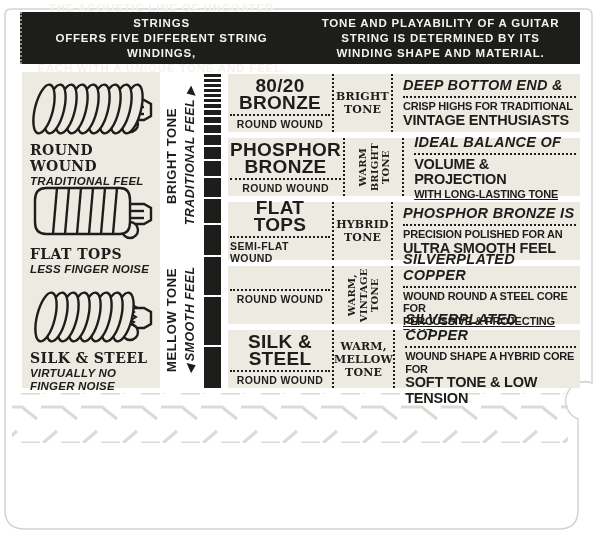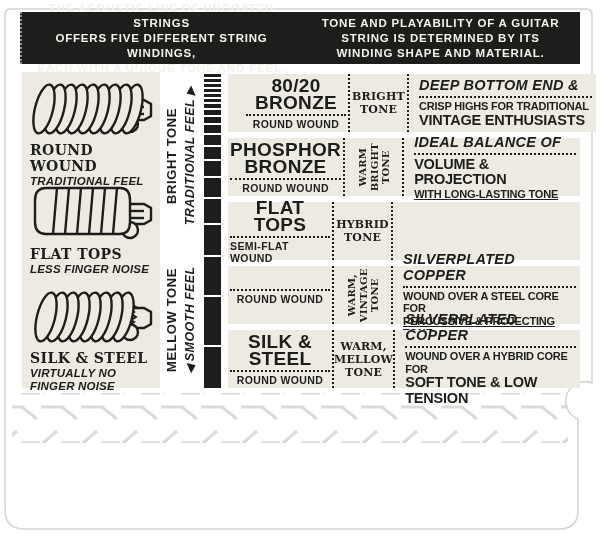--- a/index.html
+++ b/index.html
@@ -171,21 +171,21 @@
       <i style="height:12px"></i>
     <i style="height:15px"></i>
       <i style="height:19px"></i>
       <i style="height:24px"></i>
     <i style="height:30px"></i>
       <i style="height:38px"></i>
       <i style="height:48px"></i>
     <i style="height:52px"></i>
   </div>
 
-  <div class="row" style="top:74px;padding-left:16px;">
+  <div class="row" style="top:74px;">
     <div class="cell c-name">
       <div class="name-big">80/20
 BRONZE</div>
       <div class="dotted"></div>
       <div class="name-sub">ROUND WOUND</div>
     </div>
     <div class="cell c-tone">
       <div class="tone-txt">BRIGHT
 TONE</div>
     </div>
@@ -221,53 +221,59 @@
     <div class="cell c-name">
       <div class="name-big">FLAT
 TOPS</div>
       <div class="dotted"></div>
       <div class="name-sub">SEMI-FLAT WOUND</div>
     </div>
     <div class="cell c-tone">
       <div class="tone-txt">HYBRID
 TONE</div>
     </div>
+    <div class="cell c-desc">
+      <div class="desc-lead">PHOSPHOR BRONZE IS</div>
+      <div class="dotted"></div>
+      <div class="desc-l1 sz-s">PRECISION POLISHED FOR AN</div>
+      <div class="desc-l2 sz-l">ULTRA SMOOTH FEEL</div>
+    </div>
   </div>
 
   <div class="row" style="top:266px;">
     <div class="cell c-name">
       <div class="dotted"></div>
       <div class="name-sub">ROUND WOUND</div>
     </div>
     <div class="cell c-tone">
       <div class="tone-txt vert">WARM,
 VINTAGE
 TONE</div>
     </div>
     <div class="cell c-desc">
       <div class="desc-lead">SILVERPLATED COPPER</div>
       <div class="dotted"></div>
-      <div class="desc-l1 sz-s">WOUND OVER A STEEL CORE FOR</div>
+      <div class="desc-l1 sz-s">WOUND ROUND A STEEL CORE FOR</div>
       <div class="desc-l2 sz-m">PERCUSSIVE &amp; PROJECTING TONE</div>
     </div>
   </div>
 
   <div class="row" style="top:330px;">
     <div class="cell c-name">
       <div class="name-big">SILK &amp;
 STEEL</div>
       <div class="dotted"></div>
       <div class="name-sub">ROUND WOUND</div>
     </div>
     <div class="cell c-tone">
       <div class="tone-txt">WARM,
 MELLOW
 TONE</div>
     </div>
     <div class="cell c-desc">
       <div class="desc-lead">SILVERPLATED COPPER</div>
       <div class="dotted"></div>
-      <div class="desc-l1 sz-s">WOUND OVER A HYBRID CORE FOR</div>
+      <div class="desc-l1 sz-s">WOUND SHAPE A HYBRID CORE FOR</div>
       <div class="desc-l2 sz-l">SOFT TONE &amp; LOW TENSION</div>
     </div>
   </div>
 
 </div>
 
 </body></html>

